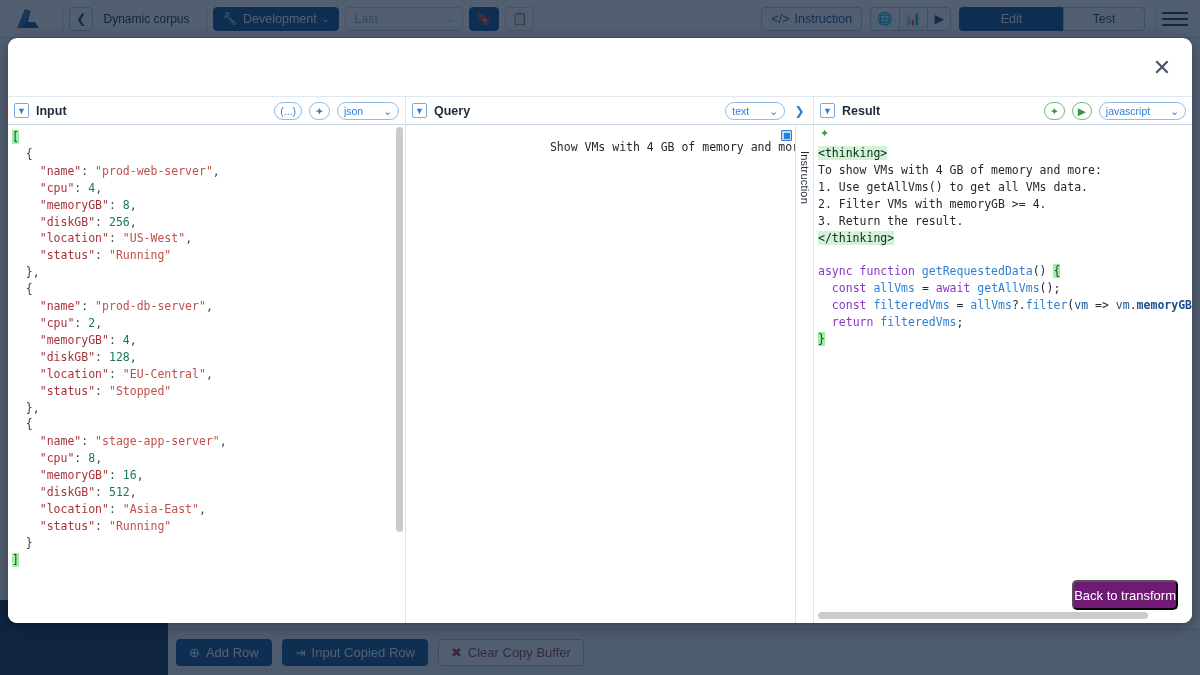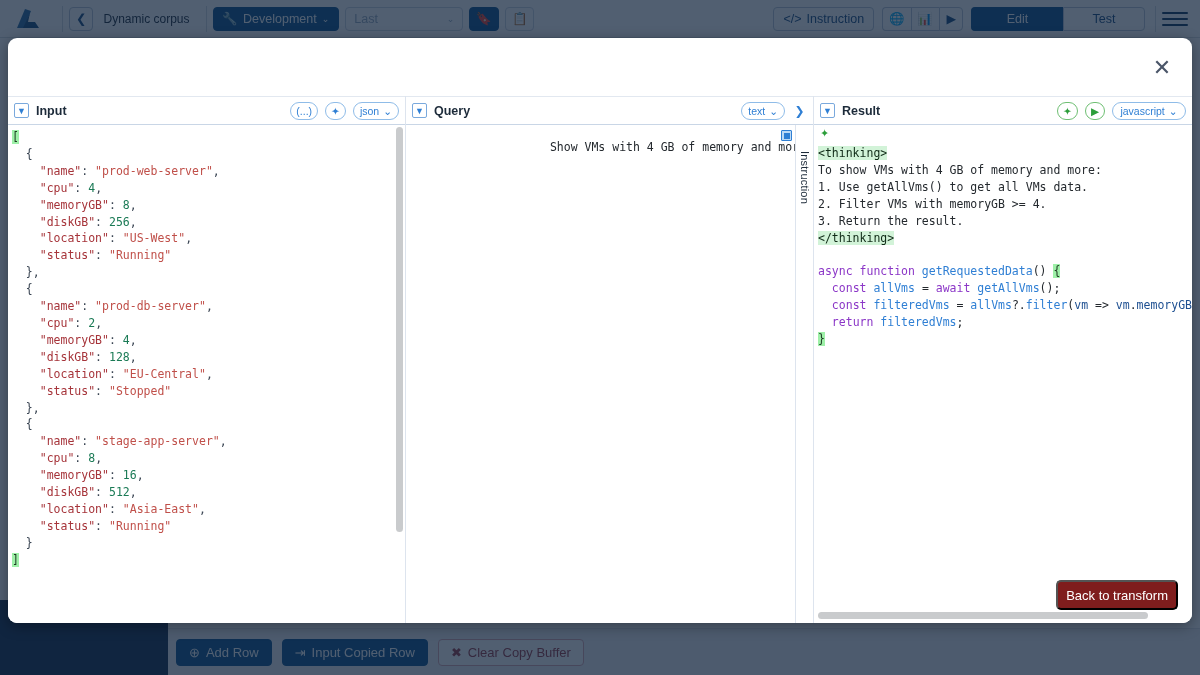--- a/index.html
+++ b/index.html
@@ -105,21 +105,21 @@
   }
   .panel-title { font-size: 12.5px; color: #1d2b3a; font-weight: 700; }
   .head-spacer { flex: 1; }
   .pillbtn {
     height: 18px; min-width: 18px; border: 1px solid #8fbce8; border-radius: 9px;
     color: #2f7fd4; font-size: 10.5px; background: #fff;
     display: flex; align-items: center; justify-content: center;
     padding: 0 5px; gap: 3px; flex: none;
   }
   .pillbtn.green { border-color: #6fbf73; color: #2c9e3a; }
-  .pillbtn.lang { font-size: 10.5px; padding: 0 6px; gap: 4px; }
+  .pillbtn.lang { font-size: 10.5px; padding: 0 6px; gap: 20px; }
   .arrow-btn {
     width: 15px; height: 18px; color: #2f7fd4; font-size: 12px;
     display: flex; align-items: center; justify-content: center; flex: none;
   }
 
   .panel-body {
     position: relative; flex: 1; overflow: hidden; background: #fff;
   }
   .code {
     font-family: "DejaVu Sans Mono", "Liberation Mono", monospace;
@@ -137,21 +137,21 @@
   .t-str  { color: #c0504a; }
   .t-num  { color: #1a7a55; }
   .t-pun  { color: #3a4553; }
   .t-brk  { background: #9ef0a8; color: #1d3a22; }
 
   
   .j-kw   { color: #8b36c7; }
   .j-fn   { color: #2f7fd4; }
   .j-var  { color: #2f7fd4; }
   .j-par  { color: #1d4f91; }
-  .j-prop { color: #1d4f91; }
+  .j-prop { color: #1d4f91; font-weight: bold; }
   .j-op   { color: #24292e; }
   .j-brc  { background: #9ef0a8; color: #1d3a22; }
   .tag-hl { background: #d2f3d8; color: #0f2a16; }
 
   
   .instr-tab {
     position: absolute; right: 0; top: 0; width: 18px; bottom: 0;
     border-left: 1px solid #dde4ee; background: #fff;
     display: flex; flex-direction: column; align-items: center; padding-top: 26px;
   }
@@ -175,22 +175,22 @@
   }
   .hscroll {
     position: absolute; left: 4px; height: 7px;
     background: #c9cbcd; border-radius: 4px;
   }
 
   .sparkle { position: absolute; left: 6px; top: 2px; font-size: 11px; color: #2c9e3a; }
 
   .back-btn {
     position: absolute; right: 14px; bottom: 13px;
-    height: 30px; border-radius: 5px; background: #7f1d1d; color: #fff;
-    font-size: 13px; display: flex; align-items: center; padding: 0 8px;
+    height: 30px; border-radius: 5px; background: #701a75; color: #fff;
+    font-size: 13px; display: flex; align-items: center; padding: 0 0;
   }
 </style>
 </head>
 <body>
 
 <div id="app">
 
   <div class="bg-layer">
 
     <div class="topbar">
@@ -238,21 +238,21 @@
         </button>
         <button class="btn icononly">
           <span>📊</span>
         </button>
         <button class="btn icononly">
           <span>▶</span>
         </button>
       </div>
       <div style="width:8px"></div>
       <div class="seg">
-        <button class="btn primary" style="width:92px;justify-content:center">Edit</button>
+        <button class="btn primary" style="width:104px;justify-content:center">Edit</button>
         <button class="btn" style="width:82px;justify-content:center">Test</button>
       </div>
       <div class="vsep" style="margin-left:10px"></div>
       <div class="hamburger" style="margin-right:12px">
         <i></i>
           <i></i>
           <i></i>
       </div>
     </div>
 

